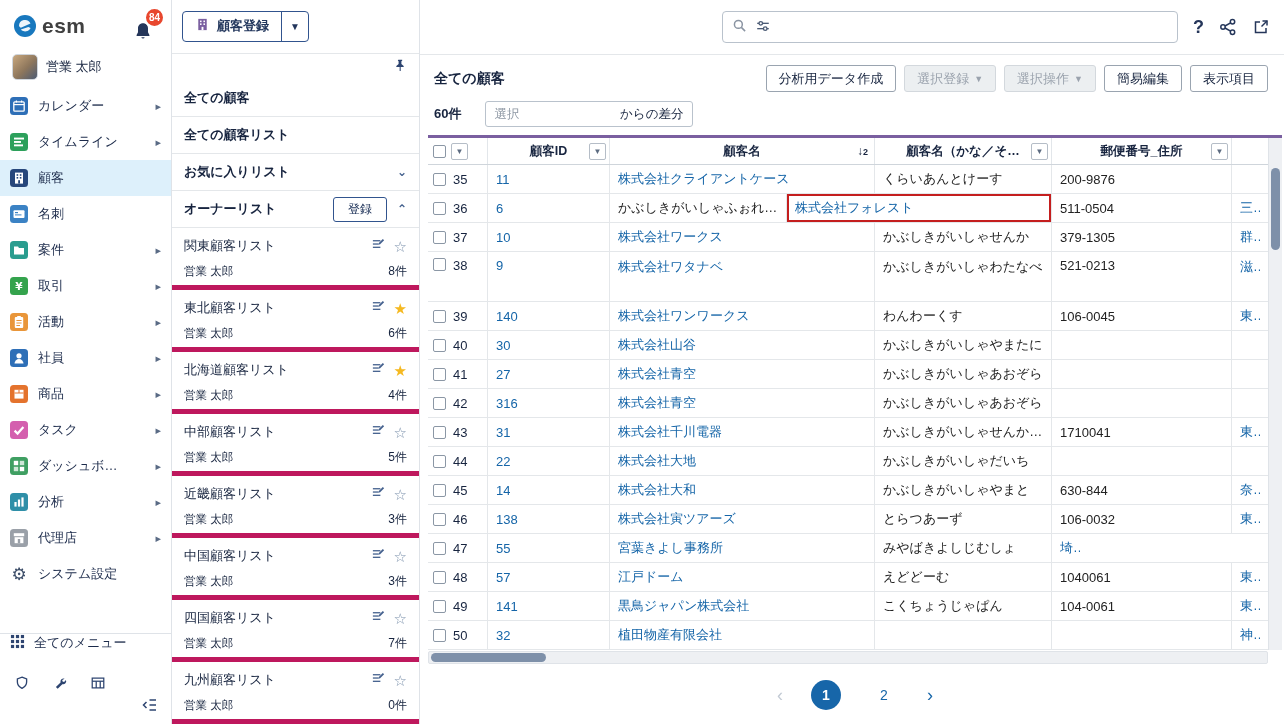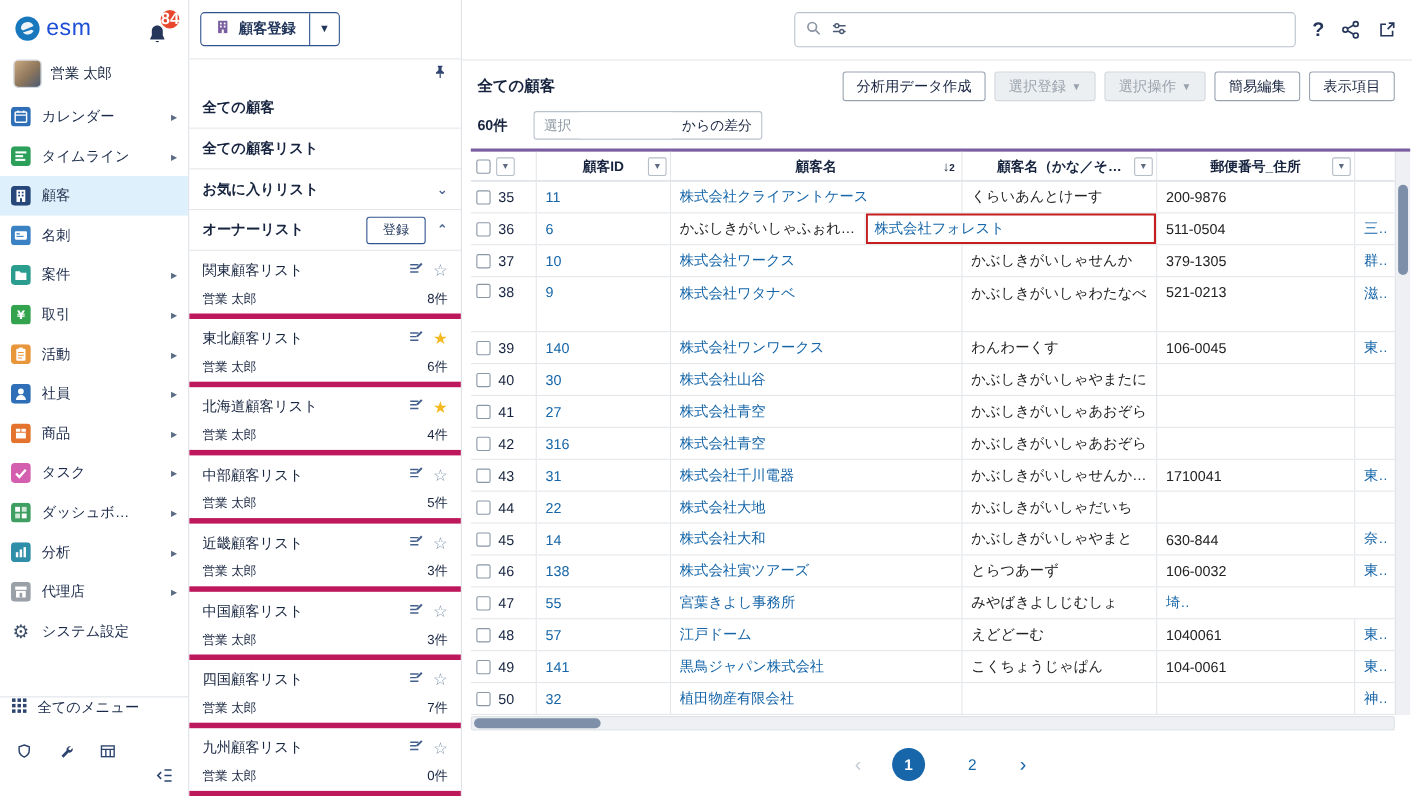--- a/index.html
+++ b/index.html
@@ -4,23 +4,23 @@
 <style>
   *{box-sizing:border-box;margin:0;padding:0}
   html,body{width:1284px;height:724px;overflow:hidden}
   body{font-family:"Liberation Sans","DejaVu Sans",sans-serif;color:#1c2b4a;background:#fff;font-size:13px}
   .screen{width:1284px;height:724px;display:flex;overflow:hidden;background:#fff}
 
   
   .sidebar{width:172px;min-width:172px;border-right:1px solid #dfe3e8;display:flex;flex-direction:column;overflow:hidden}
   .logo-row{height:50px;display:flex;align-items:center;padding:6px 12px 4px;position:relative}
   .logo-mark{margin-right:4px;display:flex}
-  .logo-text{font-size:21px;font-weight:normal;color:#1d4ed8;letter-spacing:.5px}
+  .logo-text{font-size:21px;font-weight:bold;color:#404040;letter-spacing:.5px}
   .bell-wrap{margin-left:auto;position:relative;width:26px;height:30px;display:flex;align-items:flex-end}
-  .badge{position:absolute;top:-4px;right:-6px;min-width:21px;height:21px;border-radius:11px;background:#e8472e;color:#fff;font-size:15px;font-weight:bold;display:flex;align-items:center;justify-content:center;border:2px solid #fff}
+  .badge{position:absolute;top:-4px;right:-6px;min-width:21px;height:21px;border-radius:11px;background:#e8472e;color:#fff;font-size:10px;font-weight:bold;display:flex;align-items:center;justify-content:center;border:2px solid #fff}
   .user-row{display:flex;align-items:center;gap:8px;padding:4px 12px 8px}
   .avatar{width:26px;height:26px;border-radius:5px;background:linear-gradient(135deg,#c9a87e 0%,#8d765c 55%,#4c5a72 100%);border:1px solid #cfd5dc}
   .user-name{font-size:13px;color:#17243f}
   .nav{flex:0 0 auto}
   .nav-item{height:36px;display:flex;align-items:center;gap:10px;padding:0 10px;cursor:pointer}
   .nav-item.selected{background:#ddf0fb}
   .nav-ic{width:18px;height:18px;display:flex;align-items:center;justify-content:center;flex:0 0 18px}
   .nav-label{font-size:13px;color:#1b2a4a;white-space:nowrap;overflow:hidden}
   .nav-arrow{margin-left:auto;color:#5a6b85;font-size:11px}
   .sidebar-bottom{margin-top:auto}

